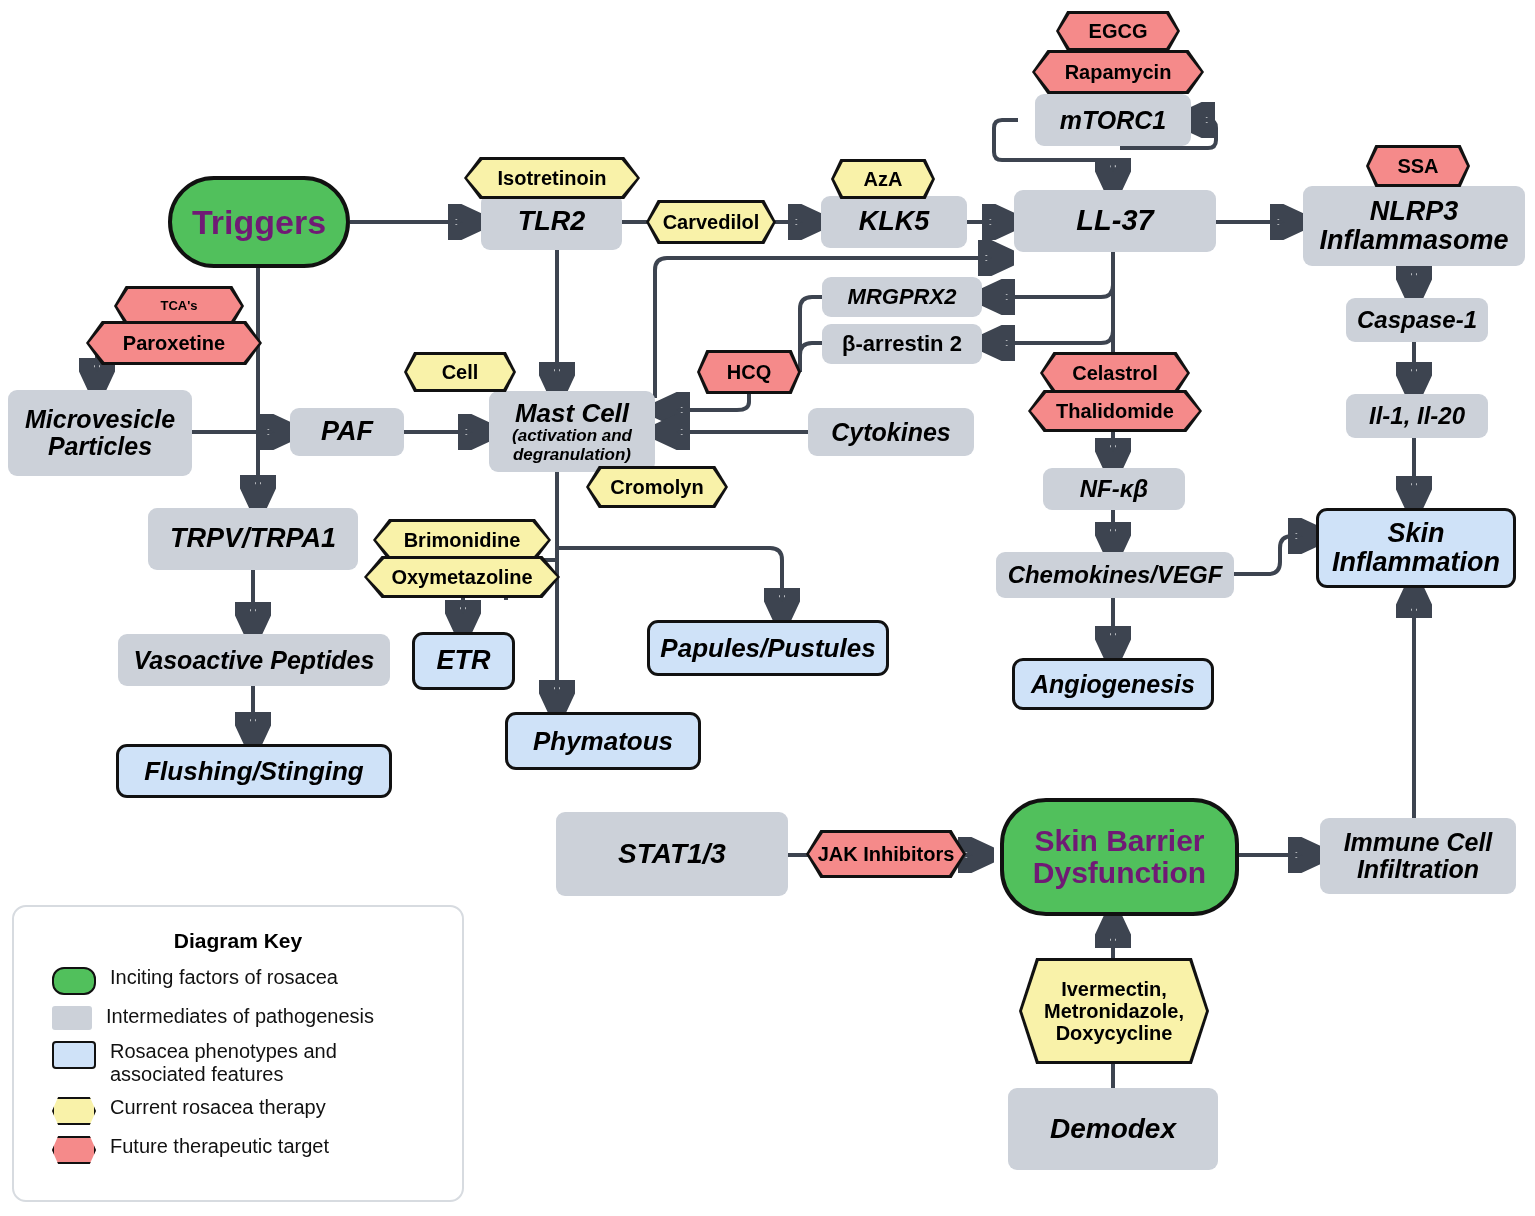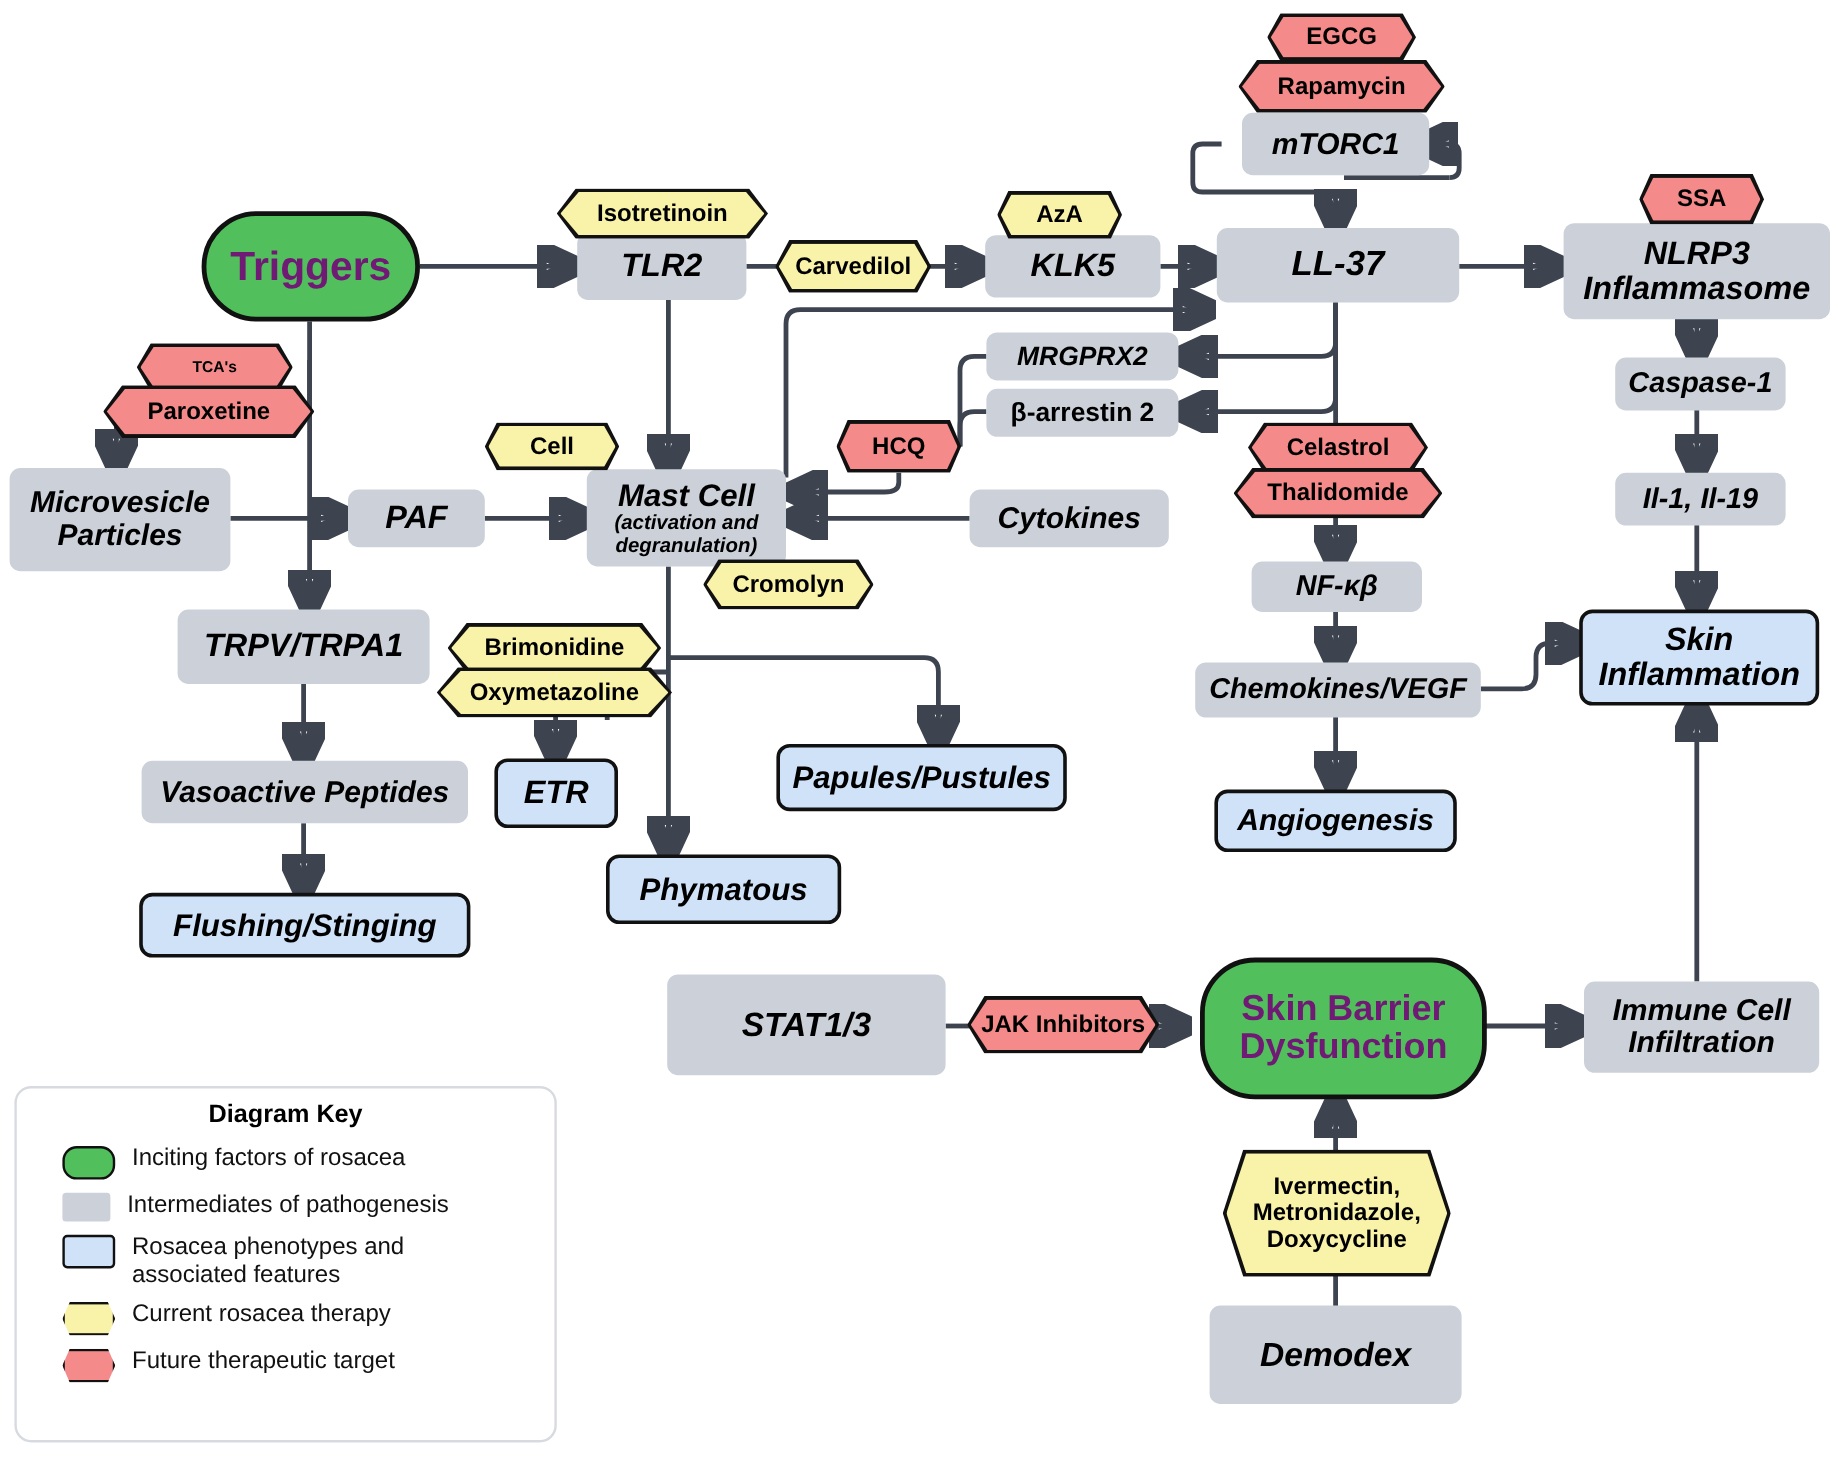--- a/index.html
+++ b/index.html
@@ -33,21 +33,21 @@
   .hex-red .inner{background:#f58a8a;}
 
   
   svg#wires{position:absolute;left:0;top:0;width:1535px;height:1216px;z-index:2;}
   svg#wires path,svg#wires line{fill:none;stroke:#3d4450;stroke-width:4;
        stroke-linecap:butt;stroke-linejoin:round;}
 
   
   #legend{position:absolute;left:12px;top:905px;width:452px;height:297px;
       background:#fff;border:2px solid #d7dbe0;border-radius:14px;box-sizing:border-box;
-      padding:2px 18px;z-index:20;}
+      padding:14px 18px;z-index:20;}
   #legend .ttl{text-align:center;font-weight:bold;font-size:21px;margin:8px 0 12px 0;color:#000;}
   .lrow{display:flex;align-items:flex-start;gap:14px;margin:0 0 9px 20px;}
   .lrow .lbl{font-size:20px;color:#111;line-height:1.15;padding-top:1px;}
   .sw{flex:0 0 auto;width:40px;height:24px;margin-top:2px;}
   .sw-green{background:#51c05c;border:2px solid #111;border-radius:12px;}
   .sw-grey{background:#ccd1d9;border-radius:3px;}
   .sw-blue{background:#cfe2f8;border:2.5px solid #111;border-radius:4px;}
   .sw-hexy{background:#f9f2a9;border:2.5px solid #111;
            clip-path:polygon(14% 0,86% 0,100% 50%,86% 100%,14% 100%,0 50%);}
   .sw-hexr{background:#f58a8a;border:2.5px solid #111;
@@ -229,21 +229,21 @@
   <div class="node inter" style="left:1303px;top:186px;width:222px;height:80px;flex-direction:column;font-size:27px;">
     <span>NLRP3</span>
     <span>Inflammasome</span>
   </div>
 
   <div class="node inter" style="left:1346px;top:298px;width:142px;height:44px;font-size:24px;">
     <span>Caspase-1</span>
   </div>
 
   <div class="node inter" style="left:1346px;top:394px;width:142px;height:44px;font-size:24px;">
-    <span>Il-1, Il-19</span>
+    <span>Il-1, Il-20</span>
   </div>
 
   <div class="node pheno" style="left:1316px;top:508px;width:200px;height:80px;flex-direction:column;font-size:27px;">
     <span>Skin</span>
     <span>Inflammation</span>
   </div>
 
   <div class="node inter" style="left:1320px;top:818px;width:196px;height:76px;flex-direction:column;font-size:25px;">
     <span>Immune Cell</span>
     <span>Infiltration</span>

